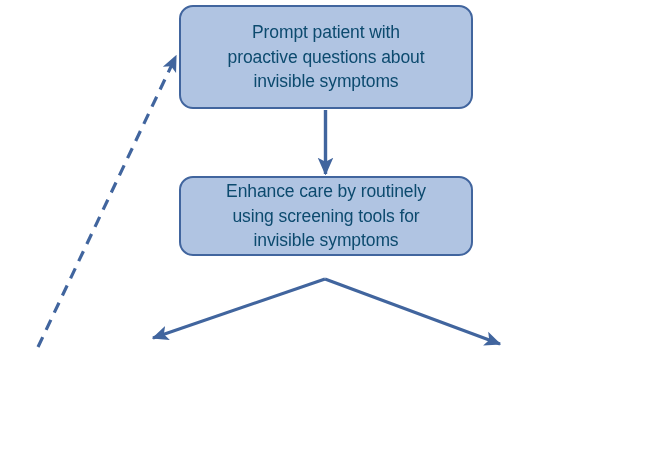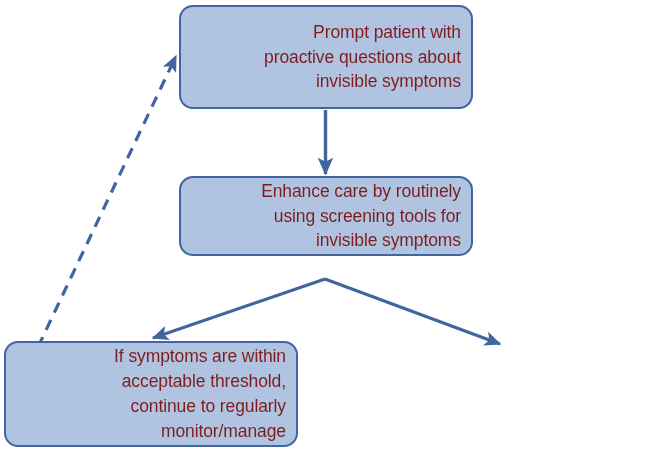--- a/index.html
+++ b/index.html
@@ -30,22 +30,22 @@
   }
   .node {
     position: absolute;
     box-sizing: border-box;
     background: #b0c4e2;
     border: 2px solid #41659e;
     border-radius: 14px;
     display: flex;
     align-items: center;
     justify-content: center;
-    text-align: right;
-    color: #7f1d1d;
+    text-align: center;
+    color: #0c4a6e;
     font-size: 17.5px;
     line-height: 1.42;
     letter-spacing: -0.1px;
     padding: 4px 10px;
   }
   .node-label {
     display: block;
     white-space: pre-line;
     width: 100%;
   }
@@ -100,21 +100,15 @@
 proactive questions about
 invisible symptoms</span>
   </div>
 
   <div class="node" id="node-enhance-care">
     <span class="node-label">Enhance care by routinely
 using screening tools for
 invisible symptoms</span>
   </div>
 
-  <div class="node" id="node-within-threshold">
-    <span class="node-label">If symptoms are within
-acceptable threshold,
-continue to regularly
-monitor/manage</span>
-  </div>
 
 
 </div>
 
 </body></html>

